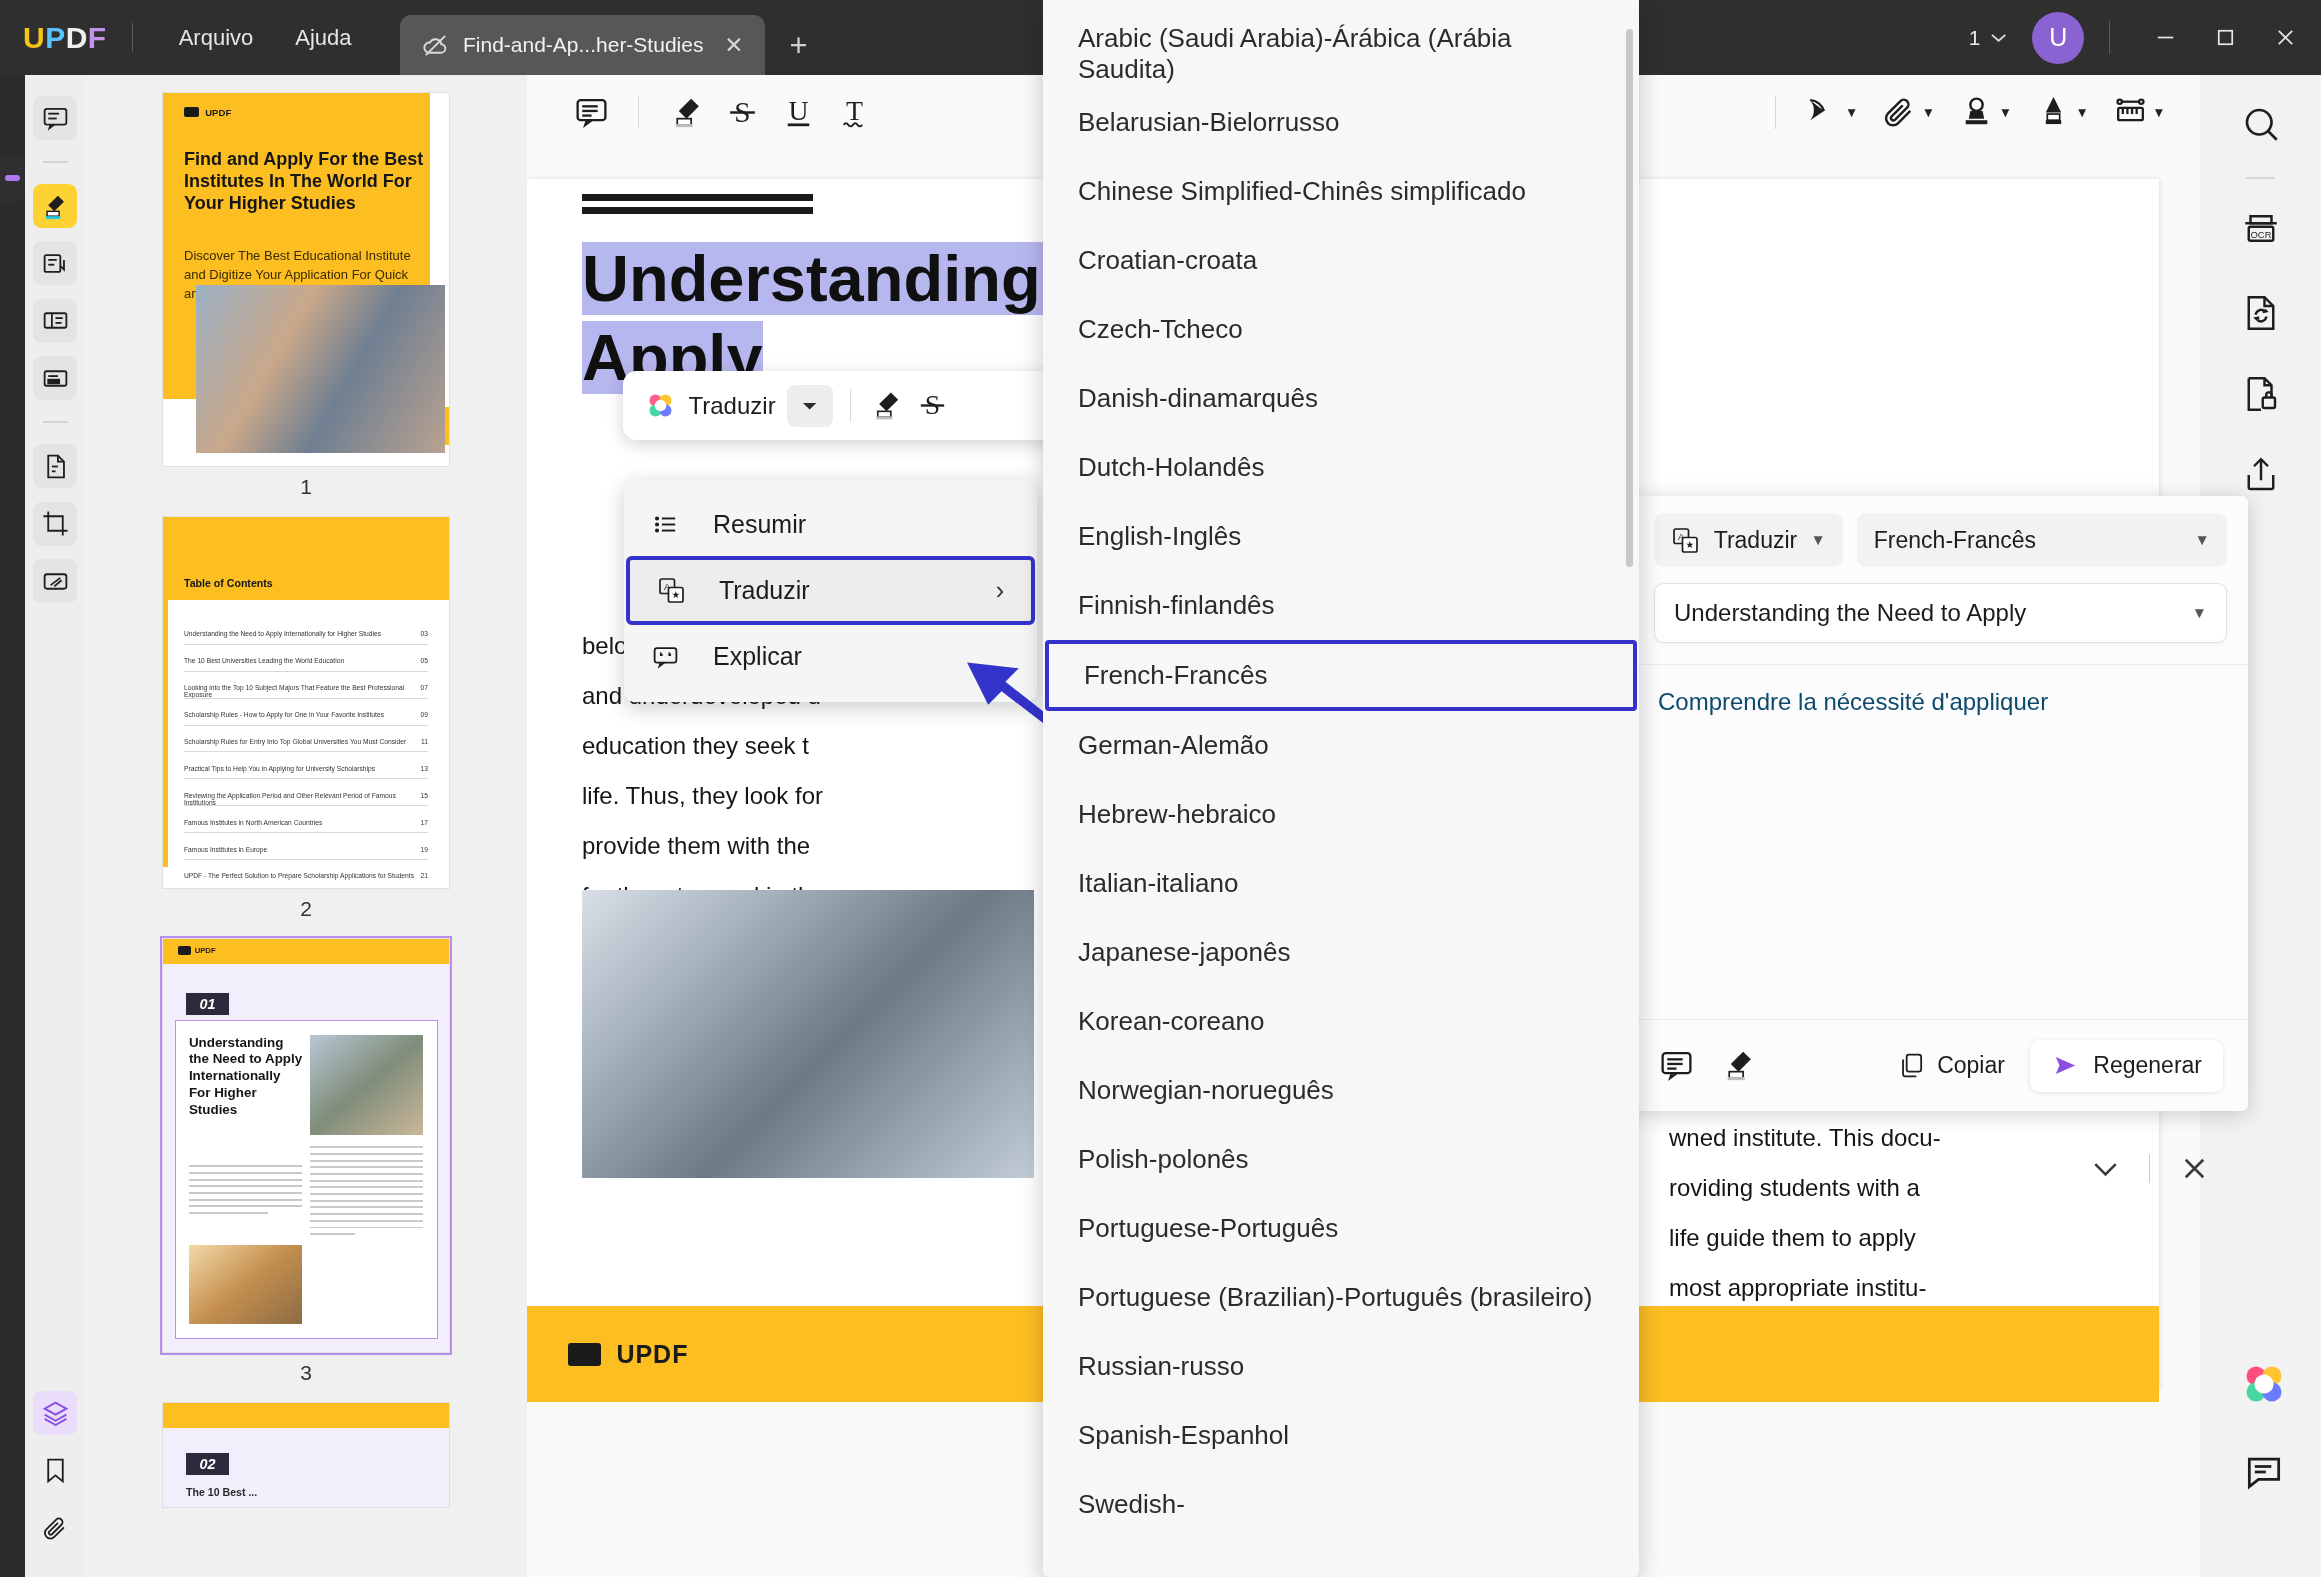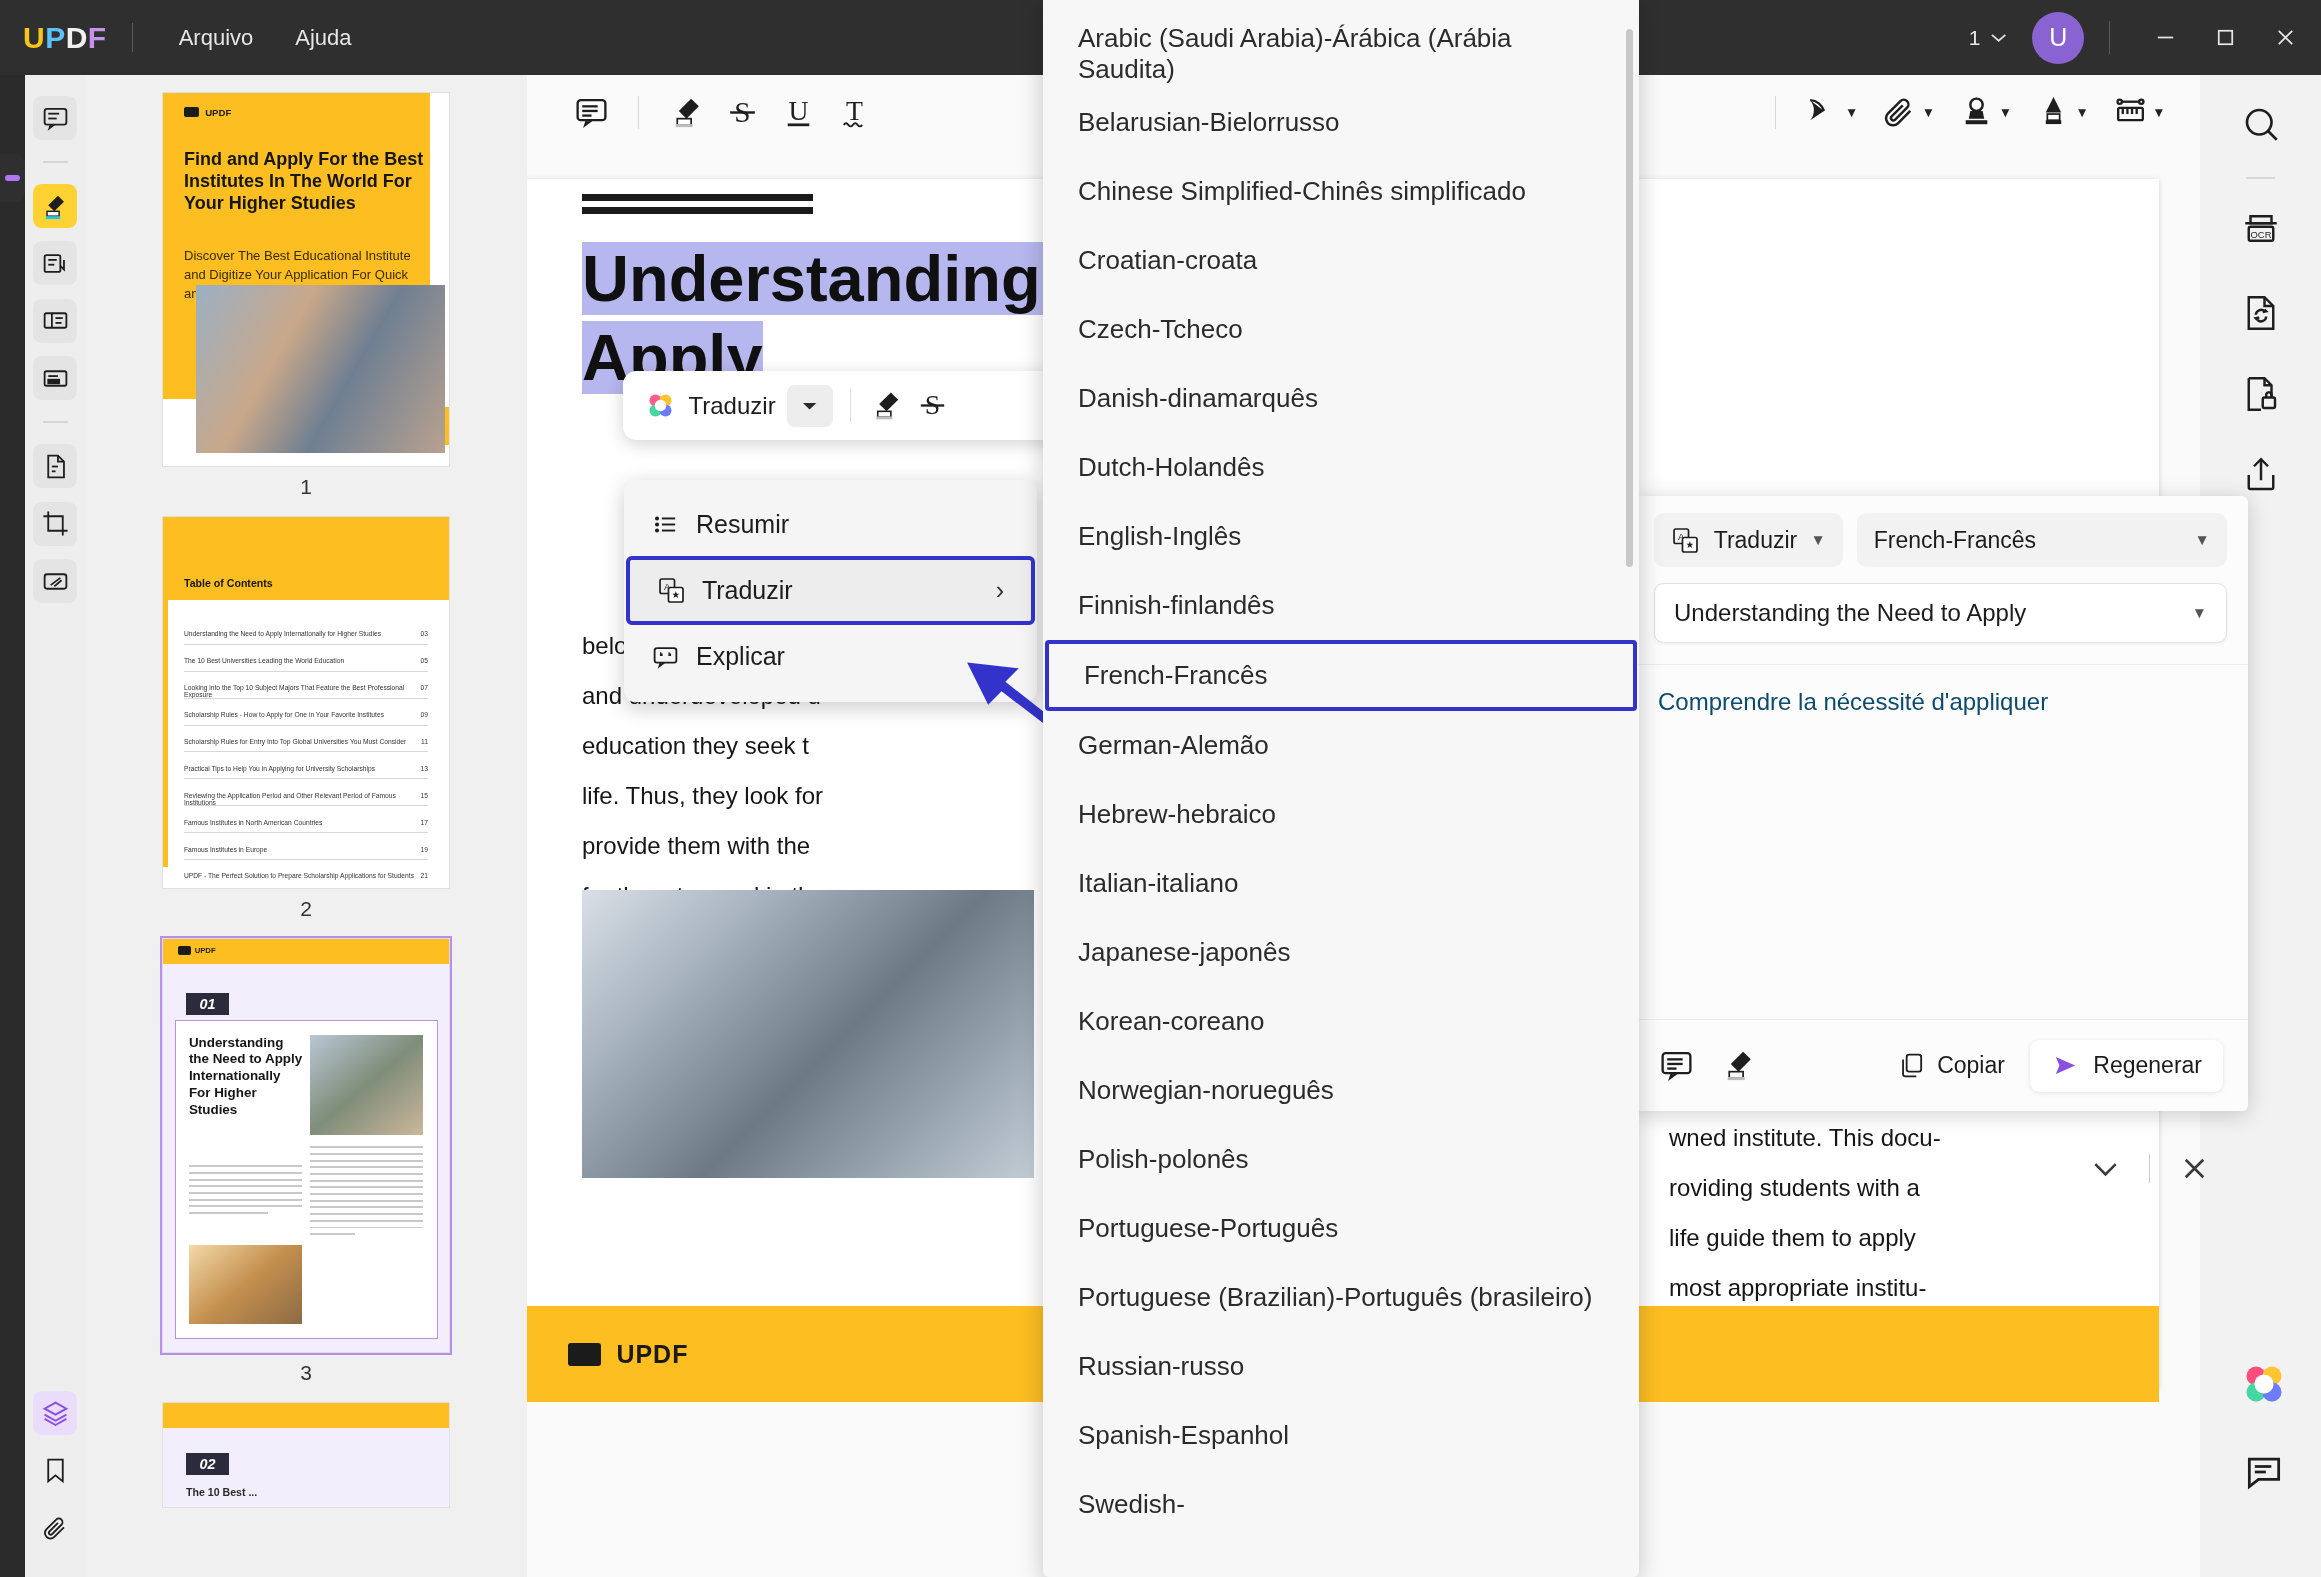--- a/index.html
+++ b/index.html
@@ -159,21 +159,21 @@
   .ai-flower { width:33px; height:33px; position:relative; }
   .dd-box { width:46px; height:42px; background:#ededed; border-radius:7.7px;
             display:flex; align-items:center; justify-content:center; }
   .ssep { width:1px; height:33px; background:#dcdcdc; margin:0 5.8px; }
 
   
   .ctxmenu {
     position:absolute; left:624px; top:480px; width:413px; background:#f5f5f5;
     border-radius:11.5px; box-shadow:0 5.8px 21px rgba(0,0,0,.20); padding:13.4px 0; z-index:42;
   }
-  .ctxitem { display:flex; align-items:center; gap:16px; height:63px; padding:0 27px;
+  .ctxitem { display:flex; align-items:center; gap:33px; height:63px; padding:0 27px;
              font-size:25px; color:#1c1c1c; }
   .ctxitem.highlight { background:#ededed; border:4.8px solid #3333cc; border-radius:5.8px;
                        margin:0 1.9px; height:69px; }
   .ctxitem .arr { margin-left:auto; font-size:25px; color:#333; }
 
   
   .bluearrow { position:absolute; left:961px; top:653px; z-index:44; }
 
   
   .langdd {
@@ -231,20 +231,33 @@
     <div class="logo">
       <span>U</span>
       <span>P</span>
       <span>D</span>
       <span>F</span>
     </div>
     <div class="tb-sep"></div>
     <div class="menu-item">Arquivo</div>
     <div class="menu-item">Ajuda</div>
 
+    <div class="tabs">
+      <div class="tab">
+        <span>
+          <svg width="29" height="29" viewBox="0 0 24 24" fill="none" stroke="#d9d9d9" stroke-width="1.6">
+            <path d="M6.5 18h10a3.5 3.5 0 0 0 .3-7 5 5 0 0 0-9.4-1.4A4 4 0 0 0 6.5 18z"></path>
+            <line x1="4" y1="20" x2="20" y2="4"></line>
+          </svg>
+        </span>
+        <span>Find-and-Ap...her-Studies</span>
+        <span class="tab-close">✕</span>
+      </div>
+      <div class="newtab">+</div>
+    </div>
 
     <div class="tb-right">
       <div class="pagecount">
         <span>1</span>
         <span>
           <svg width="17.3" height="11.5" viewBox="0 0 18 12">
               <path d="M2 3l7 6 7-6" stroke="#ddd" stroke-width="2" fill="none"></path>
             </svg>
         </span>
       </div>

